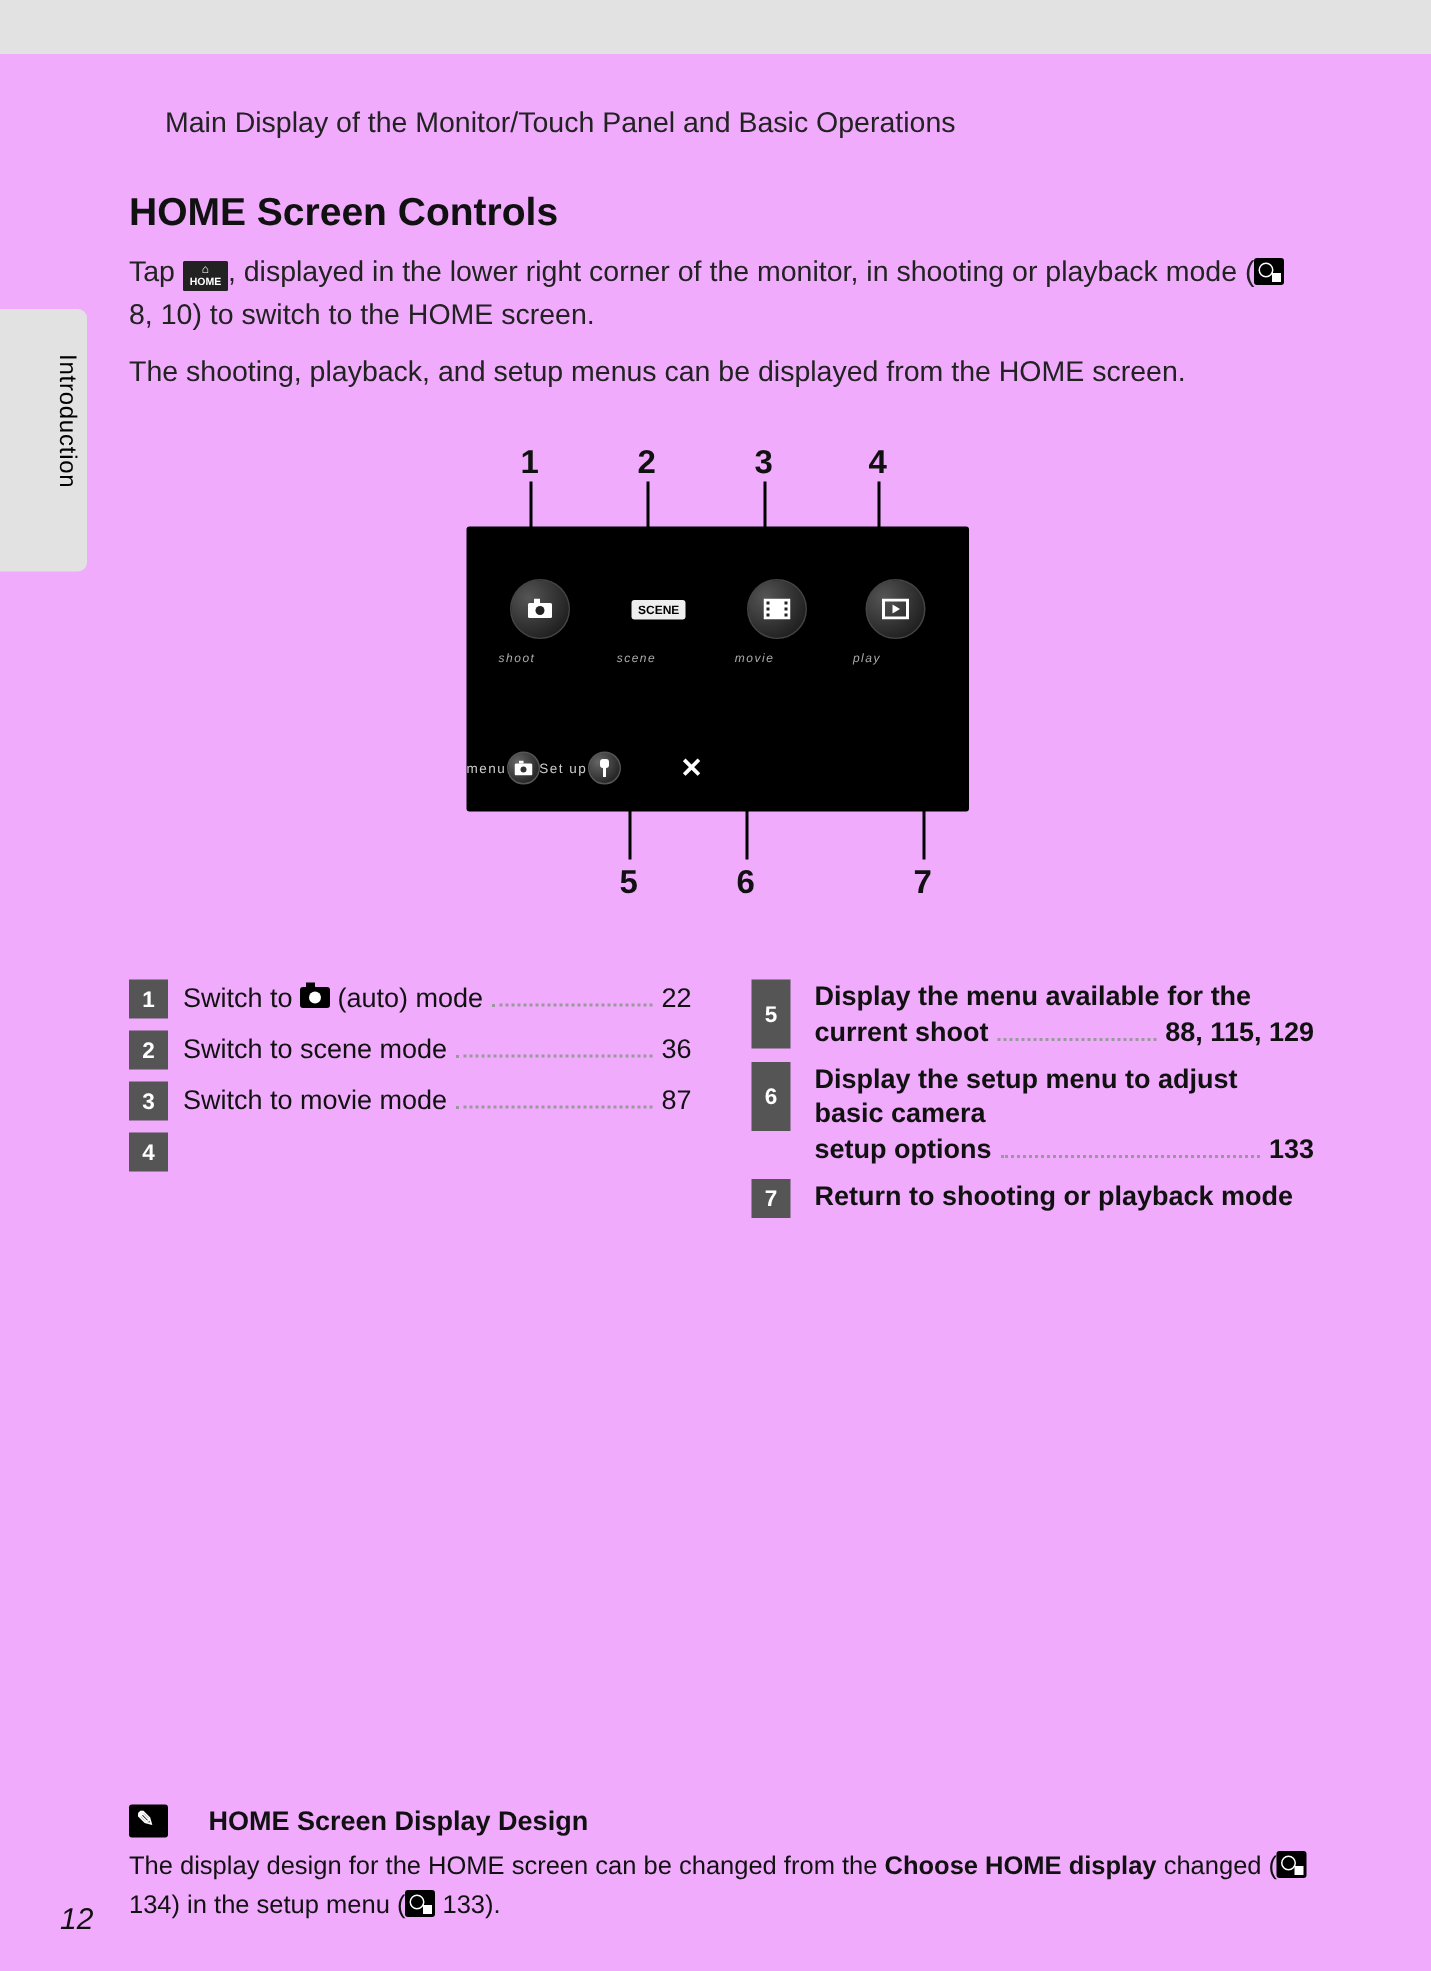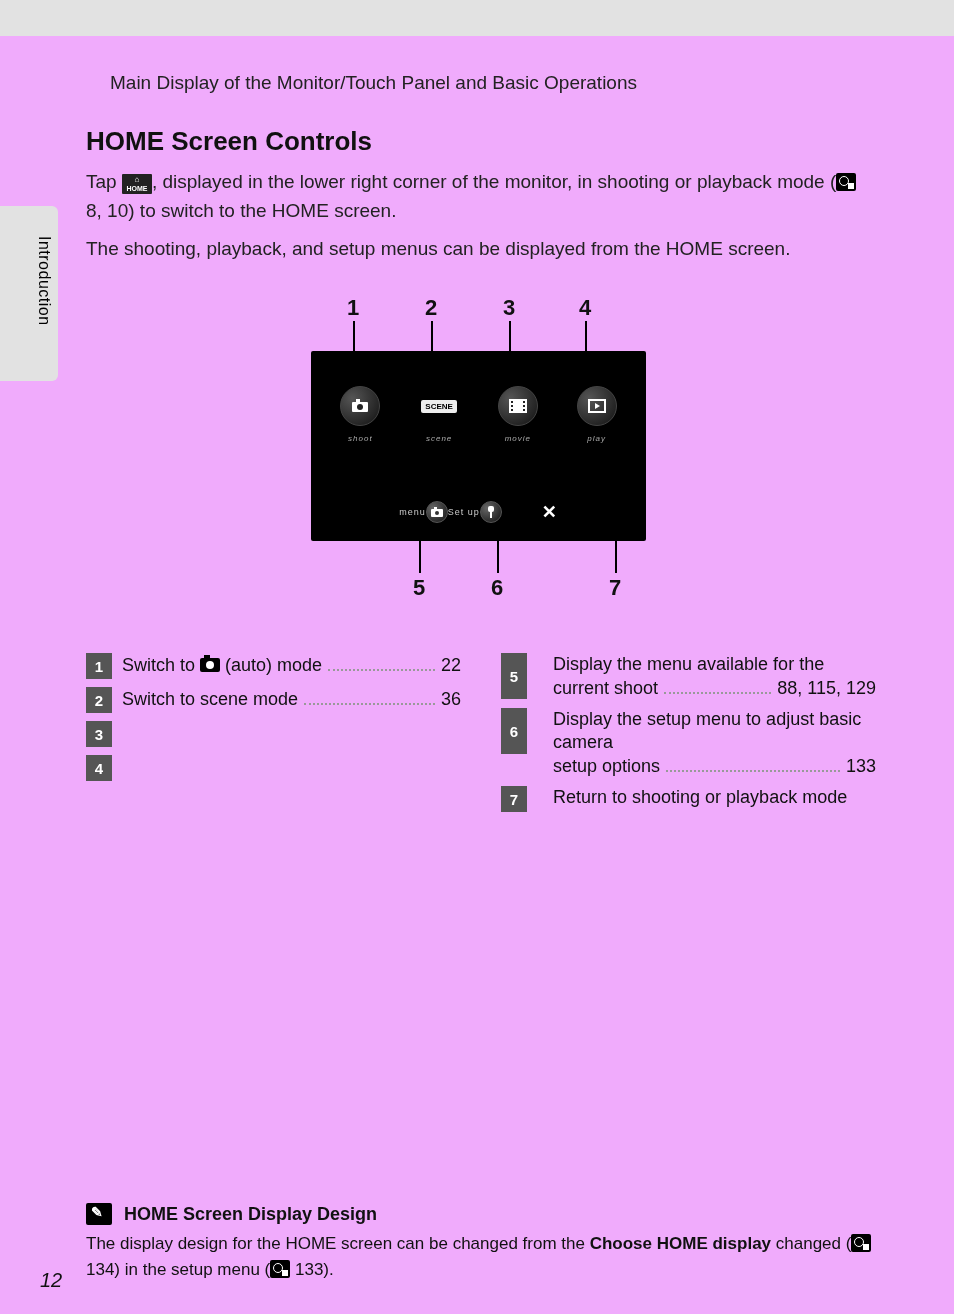--- a/index.html
+++ b/index.html
@@ -149,21 +149,20 @@
     position: absolute;
     top: 35px;
     left: 0;
     width: 100%;
     display: flex;
     justify-content: space-around;
     padding: 0 10px;
   }
   .home-icon {
     width: 56px;
-    text-align: center;
   }
   .home-icon .circle {
     width: 40px;
     height: 40px;
     margin: 0 auto 8px auto;
     background: radial-gradient(circle at 30% 30%, #555, #111);
     border: 1px solid #444;
     border-radius: 50%;
     display: flex;
     align-items: center;
@@ -193,21 +192,20 @@
     letter-spacing: 1px;
     font-style: italic;
   }
   .bottom-row {
     position: absolute;
     bottom: 18px;
     left: 0;
     width: 100%;
     display: flex;
     align-items: center;
-    justify-content: center;
     gap: 0;
     color: #ccc;
     font-size: 9px;
     letter-spacing: 1px;
   }
   .mini-circle {
     width: 22px;
     height: 22px;
     border-radius: 50%;
     background: radial-gradient(circle at 30% 30%, #666, #111);
@@ -264,23 +262,24 @@
   .legend-text .desc { white-space: normal; }
   .legend-text .dots {
     flex: 1;
     border-bottom: 2px dotted #999;
     margin: 0 6px 4px 6px;
     height: 10px;
   }
   .legend-text .pg { white-space: nowrap; }
   .legend-text-multi {
     flex: 1;
-    padding-left: 26px;
+    padding-left: 16px;
     font-size: 18px;
     line-height: 1.3;
+    font-weight: bold;
   }
   .cam-icon {
     display: inline-block;
     width: 20px;
     height: 14px;
     background: #000;
     border-radius: 2px;
     position: relative;
     vertical-align: -1px;
   }
@@ -307,21 +306,21 @@
   
   .note-section {
     position: absolute;
     left: 86px;
     bottom: 40px;
     width: 790px;
   }
   .note-header {
     display: flex;
     align-items: center;
-    gap: 12px;
+    gap: 27px;
     font-weight: bold;
     font-size: 18px;
     margin-bottom: 6px;
   }
   .note-icon {
     width: 26px;
     height: 22px;
     background: #000;
     border-radius: 2px;
     position: relative;
@@ -456,20 +455,25 @@
           <div class="legend-row">
             <div class="legend-num">2</div>
             <div class="legend-text">
               <span class="desc">Switch to scene mode</span>
               <span class="dots"></span>
               <span class="pg">36</span>
             </div>
           </div>
           <div class="legend-row">
             <div class="legend-num">3</div>
+            <div class="legend-text">
+              <span class="desc">Switch to movie mode</span>
+              <span class="dots"></span>
+              <span class="pg">87</span>
+            </div>
           </div>
           <div class="legend-row">
             <div class="legend-num">4</div>
           </div>
         </div>
       <div class="legend-col" id="legend-right">
           <div class="legend-row">
             <div class="legend-num">5</div>
             <div class="legend-text-multi">Display the menu available for the <div style="display: flex; align-items: baseline;">
                 <span>current shoot</span>

